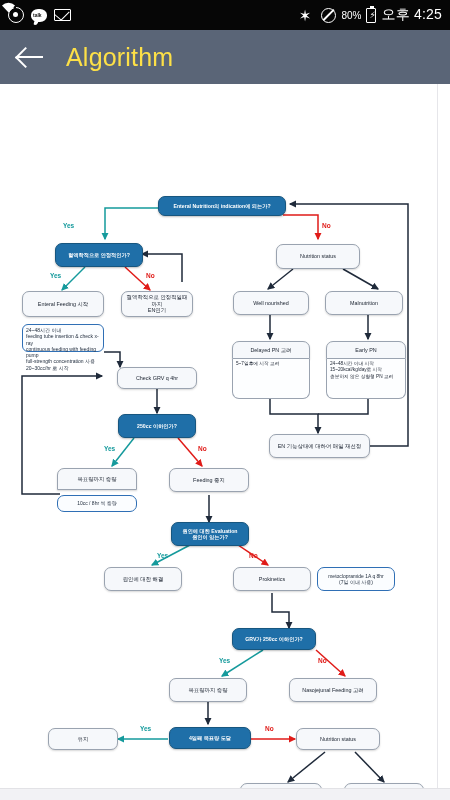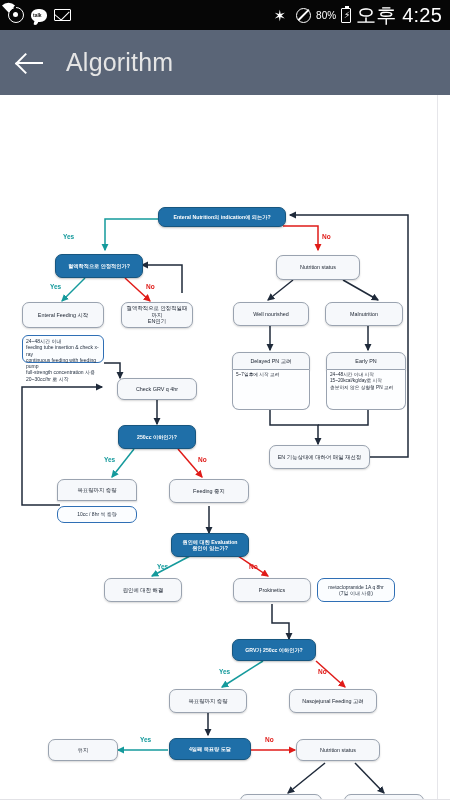--- a/index.html
+++ b/index.html
@@ -11,21 +11,21 @@
   }
   
   .statusbar{
     height:30px; background:#060606; color:#fff;
     display:flex; align-items:center; padding:0 8px;
     font-size:13px;
   }
   .sb-left{ display:flex; align-items:center; gap:7px; }
   .sb-right{ margin-left:auto; display:flex; align-items:center; gap:5px; }
   .sb-ico{ display:inline-block; line-height:1; }
-  .sb-time{ font-size:20px; letter-spacing:.2px; }
+  .sb-time{ font-size:14px; letter-spacing:.2px; }
   .sb-pct{ font-size:10px; }
   .kakao{
     width:16px;height:13px;background:#fff;border-radius:7px/6px;position:relative;
   }
   .kakao:after{content:"";position:absolute;bottom:-3px;left:3px;width:4px;height:5px;
     background:#fff;transform:skewX(-20deg);border-radius:0 0 2px 2px;}
   .kakao-t{position:absolute;top:2px;left:2px;font-size:5px;color:#111;font-weight:bold;line-height:9px;}
   .mail{width:17px;height:12px;border:1.6px solid #fff;border-radius:1px;position:relative;background:#000;}
   .mail:before{content:"";position:absolute;top:-1px;left:1px;width:11px;height:8px;
     border-left:1.6px solid #fff;border-bottom:1.6px solid #fff;transform:rotate(-45deg) skew(5deg);}
@@ -35,22 +35,22 @@
   .bt{font-size:15px;}
   .wifi{font-size:14px;}
   .nodisturb{width:15px;height:15px;border:1.7px solid #fff;border-radius:50%;position:relative;}
   .nodisturb:after{content:"";position:absolute;top:5px;left:-1.5px;width:15px;height:1.7px;background:#fff;transform:rotate(-45deg);}
   .batt{width:10px;height:15px;border:1.6px solid #fff;border-radius:1px;position:relative;}
   .batt:before{content:"";position:absolute;top:-3px;left:2.5px;width:4px;height:2px;background:#fff;}
   .batt-bolt{position:absolute;top:1px;left:2px;font-size:9px;color:#fff;line-height:11px;}
 
   
   .appbar{
-    height:65px;background:#5a6577;display:flex;align-items:center;
-    padding:0 0 0 14px;color:#e5e5e5;
+    height:54px;background:#5a6577;display:flex;align-items:center;
+    padding:0 0 0 14px;color:#fde047;
   }
   .back-arrow{width:34px;height:34px;position:relative;cursor:pointer;flex:none;}
   .back-arrow:before{content:"";position:absolute;top:16px;left:4px;width:25px;height:2px;background:#fff;}
   .back-arrow:after{content:"";position:absolute;top:10px;left:4px;width:13px;height:13px;
     border-left:2px solid #fff;border-bottom:2px solid #fff;transform:rotate(45deg);}
   .appbar-title{font-size:25px;font-weight:400;margin-left:18px;letter-spacing:.2px;}
 
   
   .content{
     position:relative;width:450px;height:705px;background:#fff;

